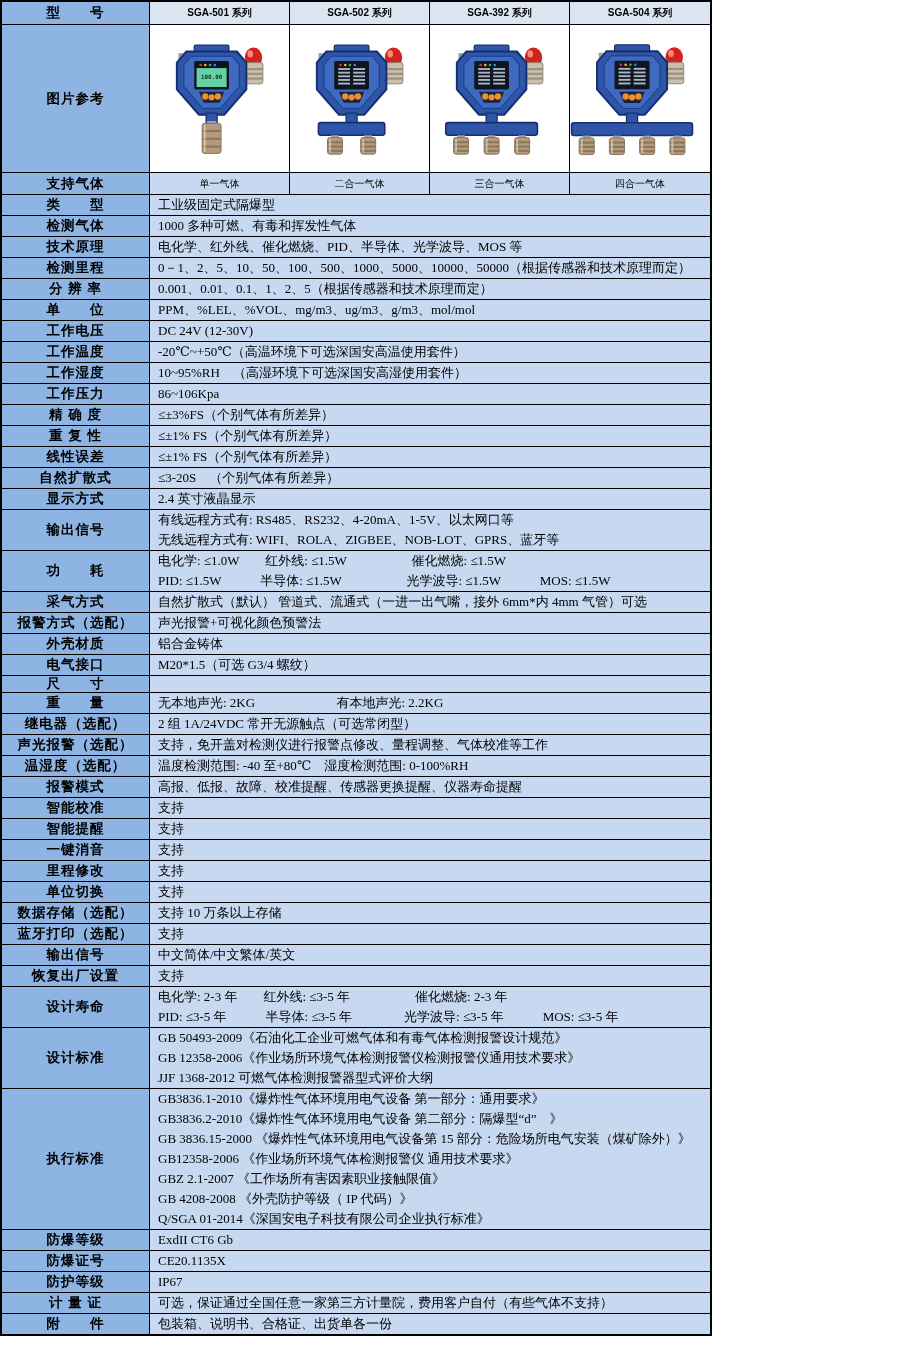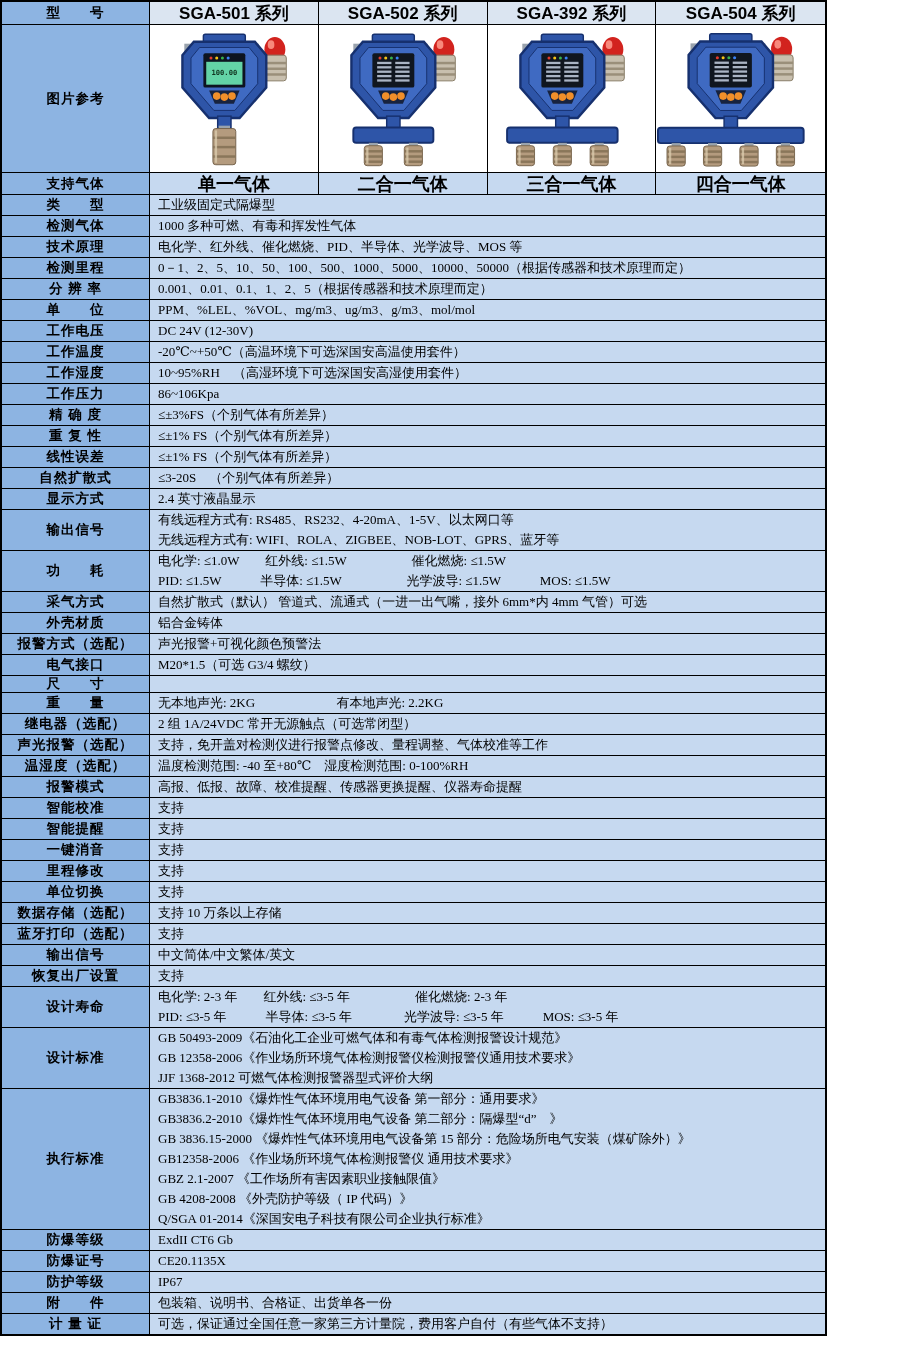--- a/index.html
+++ b/index.html
@@ -4,50 +4,49 @@
 <style>
   :root{
     --label-bg:#8db4e2; --header-bg:#dbe5f1; --cell-bg:#c6d9f0;
     --image-bg:#ffffff; --border:#000000;
   }
   *{ box-sizing:border-box; margin:0; padding:0; }
   body{
     width:899px; background:#fff; color:#000;
     font-family:"Liberation Serif","DejaVu Serif",serif;
   }
-  .table{ width:827px; border:2px solid var(--border); background:var(--cell-bg); }
+  .table{ width:712px; border:2px solid var(--border); background:var(--cell-bg); }
   .trow{ border-top:1.6px solid var(--border); }
   .table > .trow:first-child{ border-top:0; }
   .grid5{ display:grid; grid-template-columns:148px 1fr 1fr 1fr 1fr; }
   .grid2{ display:grid; grid-template-columns:148px 1fr; }
   .label-cell{
     background:var(--label-bg);
     display:flex; align-items:center; justify-content:center; text-align:center;
     font-family:"Liberation Sans","DejaVu Sans",sans-serif;
     font-weight:bold; font-size:13.5px; letter-spacing:1px;
     border-right:1.6px solid var(--border); padding:0 3px; line-height:16px;
   }
   .model-cell{
     background:var(--header-bg); height:22px;
     display:flex; align-items:center; justify-content:center;
     font-family:"Liberation Sans","DejaVu Sans",sans-serif;
-    font-weight:bold; font-size:17px;
+    font-weight:bold; font-size:10px;
     border-right:1.6px solid var(--border);
   }
   .img-cell{
     background:var(--image-bg); height:147px;
     display:flex; align-items:center; justify-content:center;
     border-right:1.6px solid var(--border); overflow:hidden;
   }
   .gas-cell{
     background:var(--cell-bg); height:21px;
     display:flex; align-items:center; justify-content:center;
-    font-size:18px; border-right:1.6px solid var(--border);
+    font-size:10px; border-right:1.6px solid var(--border);
     font-family:"Liberation Sans","DejaVu Sans",sans-serif;
-    font-weight:bold;
   }
   .model-cell:last-child,.img-cell:last-child,.gas-cell:last-child{ border-right:none; }
   .value-cell{
     background:var(--cell-bg);
     display:flex; align-items:center;
     font-size:13px; line-height:20px; min-height:20px;
     padding:0 8px; white-space:pre-line;
   }
 </style>
 </head>
@@ -403,26 +402,26 @@
       <div class="grid2 trow">
         <div class="label-cell">功　　耗</div>
         <div class="value-cell">电化学: ≤1.0W　　红外线: ≤1.5W　　　　　催化燃烧: ≤1.5W
 PID: ≤1.5W　　　半导体: ≤1.5W　　　　　光学波导: ≤1.5W　　　MOS: ≤1.5W</div>
       </div>
       <div class="grid2 trow">
         <div class="label-cell">采气方式</div>
         <div class="value-cell">自然扩散式（默认） 管道式、流通式（一进一出气嘴，接外 6mm*内 4mm 气管）可选</div>
       </div>
       <div class="grid2 trow">
+        <div class="label-cell">报警方式（选配）</div>
+        <div class="value-cell">声光报警+可视化颜色预警法</div>
+      </div>
+      <div class="grid2 trow">
         <div class="label-cell">外壳材质</div>
         <div class="value-cell">铝合金铸体</div>
-      </div>
-      <div class="grid2 trow">
-        <div class="label-cell">报警方式（选配）</div>
-        <div class="value-cell">声光报警+可视化颜色预警法</div>
       </div>
       <div class="grid2 trow">
         <div class="label-cell">电气接口</div>
         <div class="value-cell">M20*1.5（可选 G3/4 螺纹）</div>
       </div>
       <div class="grid2 trow">
         <div class="label-cell">尺　　寸</div>
       </div>
       <div class="grid2 trow">
         <div class="label-cell">重　　量</div>
@@ -507,21 +506,21 @@
       </div>
       <div class="grid2 trow">
         <div class="label-cell">防爆证号</div>
         <div class="value-cell">CE20.1135X</div>
       </div>
       <div class="grid2 trow">
         <div class="label-cell">防护等级</div>
         <div class="value-cell">IP67</div>
       </div>
       <div class="grid2 trow">
+        <div class="label-cell">计 量 证</div>
+        <div class="value-cell">可选，保证通过全国任意一家第三方计量院，费用客户自付（有些气体不支持）</div>
+      </div>
+      <div class="grid2 trow">
         <div class="label-cell">附　　件</div>
         <div class="value-cell">包装箱、说明书、合格证、出货单各一份</div>
-      </div>
-      <div class="grid2 trow">
-        <div class="label-cell">计 量 证</div>
-        <div class="value-cell">可选，保证通过全国任意一家第三方计量院，费用客户自付（有些气体不支持）</div>
       </div>
     </div>
 </div>
 
 </body></html>

